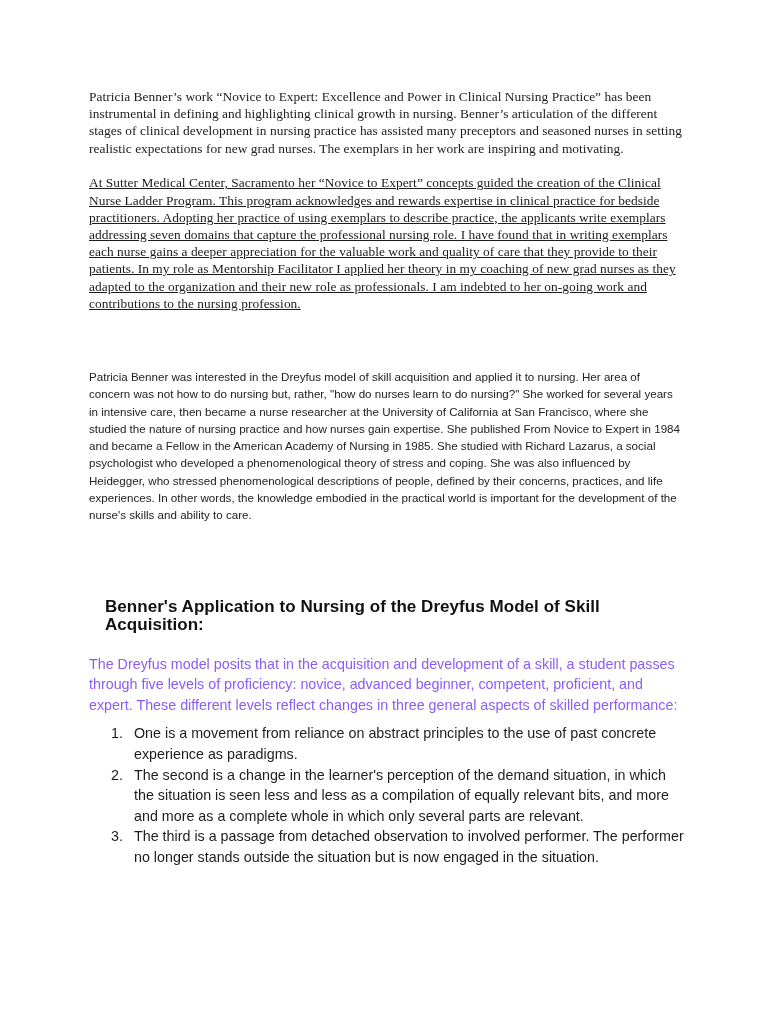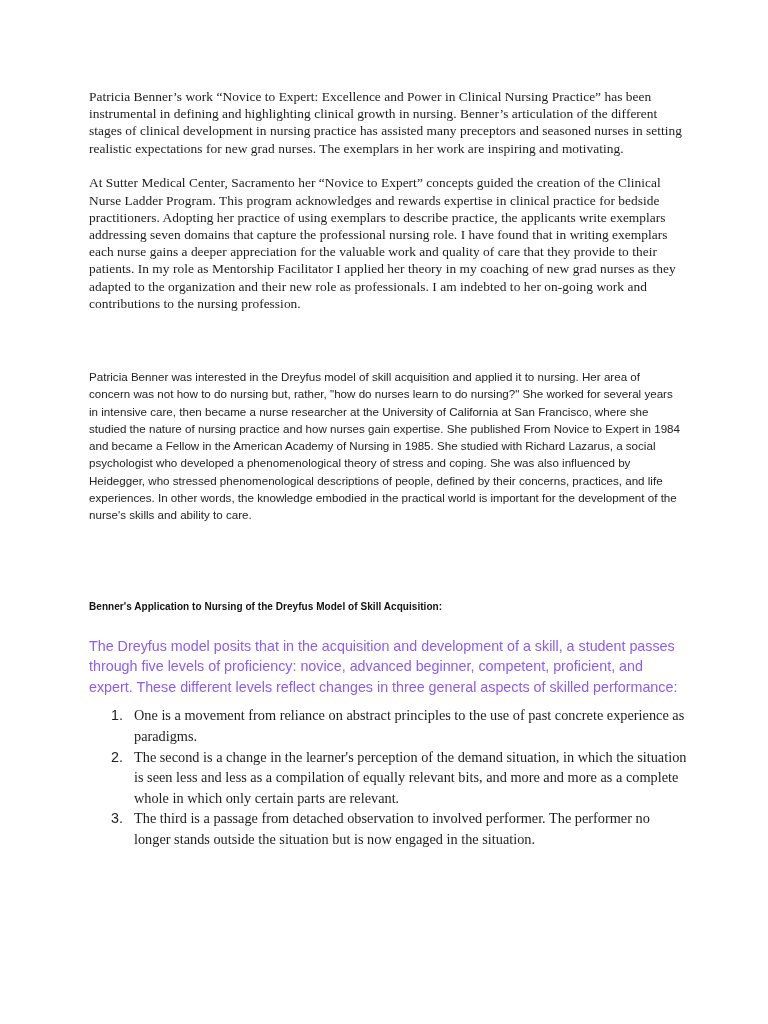--- a/index.html
+++ b/index.html
@@ -39,44 +39,45 @@
     font-family: "Liberation Serif", "DejaVu Serif", serif;
     font-size: 13.4px;
     line-height: 17.2px;
     color: #1c1c1c;
     margin: 0;
     text-align: left;
     letter-spacing: 0.04px;
   }
   .serif-para + .serif-para {
     margin-top: 17.5px;
+    text-decoration: underline;
   }
 
   
   .bio-block {
     margin-top: 56px;
     width: 592px;
   }
   .sans-small {
     font-family: "Liberation Sans", "DejaVu Sans", sans-serif;
     font-size: 11.6px;
     line-height: 17.3px;
     color: #222222;
     margin: 0;
     text-align: left;
   }
   .sans-small .underline {
   }
 
   
   .section-heading {
-    margin: 0;
+    margin: 16px;
     margin-top: 74px;
     font-family: "Liberation Sans", "DejaVu Sans", sans-serif;
-    font-size: 10px;
+    font-size: 17px;
     font-weight: bold;
     line-height: 18px;
     color: #111111;
     letter-spacing: 0.05px;
   }
 
   
   .sans-body {
     margin: 0;
     margin-top: 20px;
@@ -93,21 +94,21 @@
     margin-top: 8px;
     padding: 0;
     list-style: none;
     counter-reset: item;
     width: 600px;
   }
   ol.numbered-list > li {
     position: relative;
     counter-increment: item;
     padding-left: 45px;
-    font-family: Liberation Serif, serif;
+    font-family: Liberation Sans, sans-serif;
     font-size: 14.3px;
     line-height: 20.6px;
     color: #1d1d1d;
   }
   ol.numbered-list > li::before {
     content: counter(item) ".";
     position: absolute;
     left: 22px;
     top: 0;
     font-family: "Liberation Sans", "DejaVu Sans", sans-serif;
@@ -129,18 +130,18 @@
     <div class="bio-block">
       <p class="sans-small"><span>Patricia Benner was interested in the Dreyfus model of skill acquisition and applied it to nursing.  Her area of concern was not how to do nursing but, rather, "how do nurses learn to do nursing?"  She worked for several years in intensive care, then became a nurse researcher at the University of California at San Francisco, where she studied the nature of nursing practice and how nurses gain expertise. She published </span><span class="underline">From Novice to Expert</span><span> in 1984 and became a Fellow in the American Academy of Nursing in 1985. She studied with Richard Lazarus, a social psychologist who developed a phenomenological theory of stress and coping.  She was also influenced by Heidegger, who stressed phenomenological descriptions of people, defined by their concerns, practices, and life experiences.  In other words, the knowledge embodied in the practical world is important for the development of the nurse's skills and ability to care.</span></p>
     </div>
 
     <h2 class="section-heading">Benner's Application to Nursing of the Dreyfus Model of Skill Acquisition:</h2>
 
     <p class="sans-body">The Dreyfus model posits that in the acquisition and development of a skill, a student passes through five levels of proficiency: novice, advanced beginner, competent, proficient, and expert. These different levels reflect changes in three general aspects of skilled performance:</p>
 
     <ol class="numbered-list">
       <li>One is a movement from reliance on abstract principles to the use of past concrete experience as paradigms.</li>
-      <li>The second is a change in the learner's perception of the demand situation, in which the situation is seen less and less as a compilation of equally relevant bits, and more and more as a complete whole in which only certain parts are relevant.</li>
+      <li>The second is a change in the learner's perception of the demand situation, in which the situation is seen less and less as a compilation of equally relevant bits, and more and more as a complete whole in which only several parts are relevant.</li>
       <li>The third is a passage from detached observation to involved performer. The performer no longer stands outside the situation but is now engaged in the situation.</li>
     </ol>
 
   </div>
 </div>
 
 </body></html>

